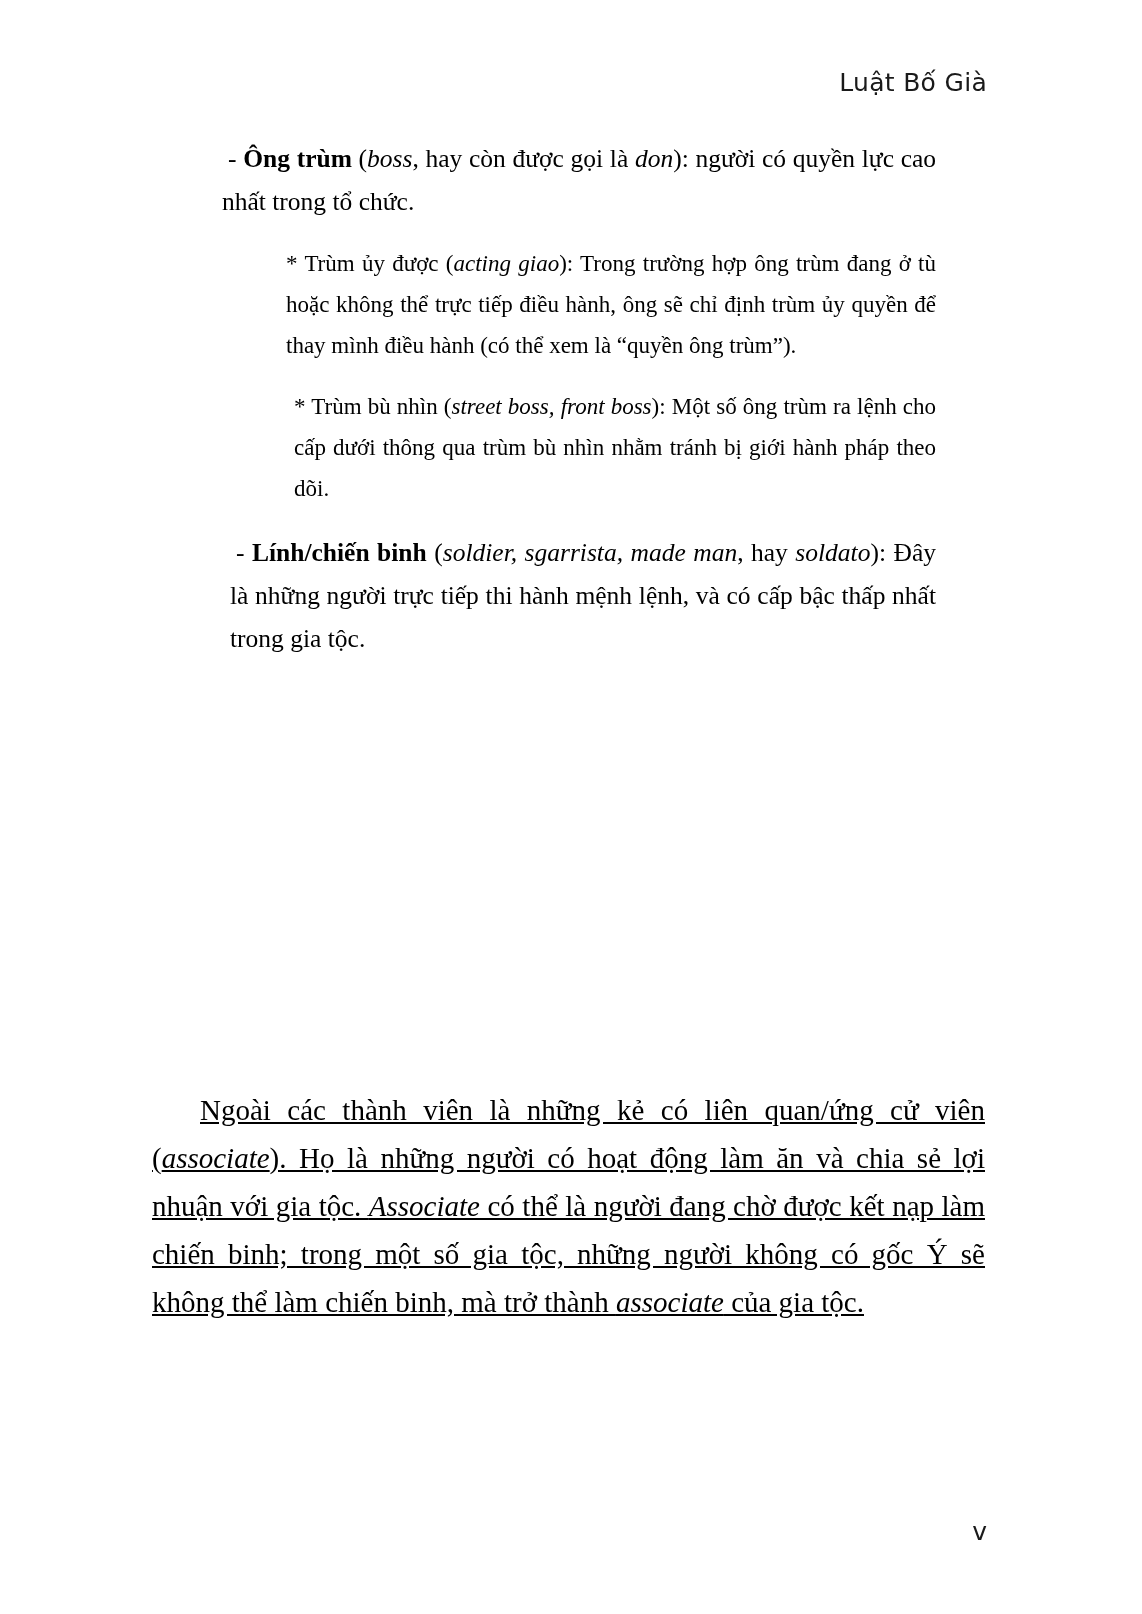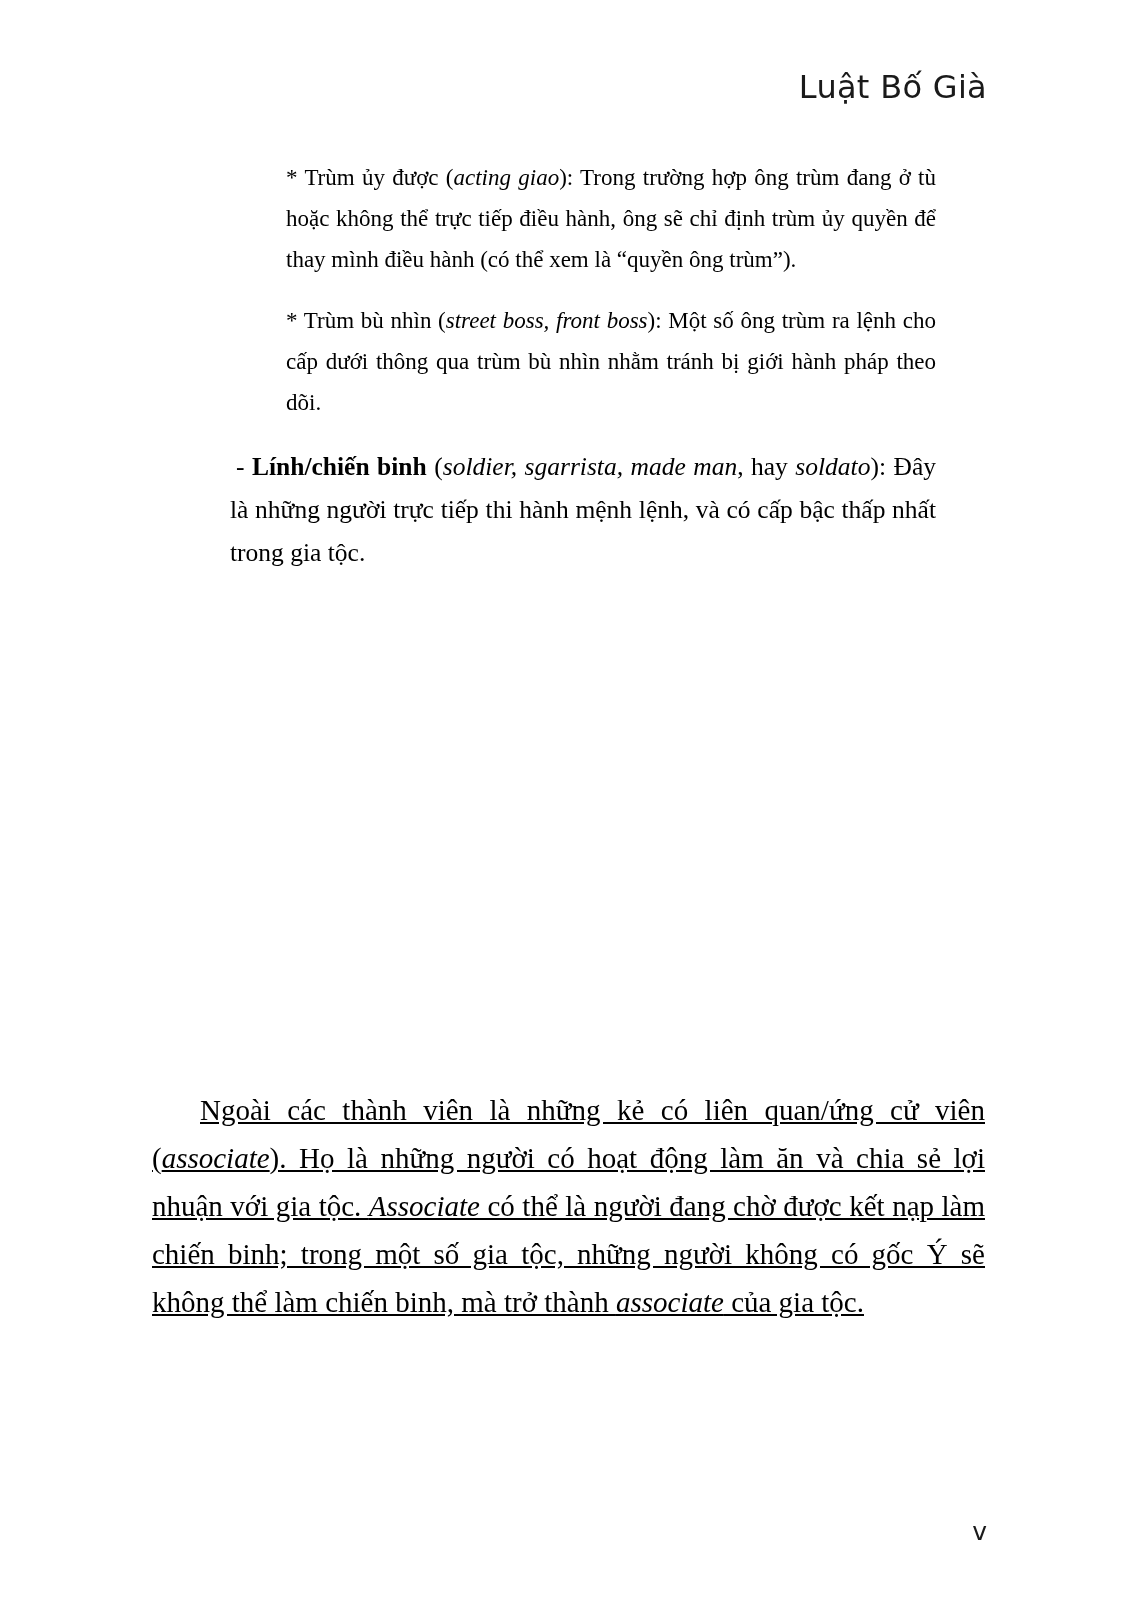--- a/index.html
+++ b/index.html
@@ -16,21 +16,21 @@
     color: #000000;
     font-family: "Liberation Serif", "DejaVu Serif", serif;
   }
 
   
   .running-head {
     position: absolute;
     top: 68px;
     right: 155px;
     font-family: "DejaVu Sans", "Liberation Sans", sans-serif;
-    font-size: 32px;
+    font-size: 25px;
     letter-spacing: 0.3px;
     color: #1a1a1a;
     white-space: nowrap;
   }
 
   
   .term-block {
     position: absolute;
     top: 137px;
     left: 222px;
@@ -54,21 +54,21 @@
     margin-left: 64px;
   }
   .sub-item {
     font-size: 23px;
     line-height: 41px;
     text-align: justify;
     text-justify: inter-word;
     margin: 0 0 20px 0;
     text-indent: 0;
   }
-  .sub-item:last-child { margin-bottom: 0; }
+  .sub-item:last-child { margin-bottom: 0; margin-left: 8px; }
 
   b.term { font-weight: bold; }
   i.foreign { font-style: italic; }
 
   
   .body-block {
     position: absolute;
     top: 1086px;
     left: 152px;
     width: 833px;
@@ -96,20 +96,21 @@
 </style>
 </head>
 <body>
 
 <div class="page">
 
   <div class="running-head">Luật Bố Già</div>
 
   <div class="term-block">
 
+    <p class="term-item"><span>- </span><b class="term">Ông trùm</b><span> (</span><i class="foreign">boss</i><span>, hay còn được gọi là </span><i class="foreign">don</i><span>): người có quyền lực cao nhất trong tổ chức.</span></p>
 
     <div class="sub-list">
       <p class="sub-item"><span>* </span><span>Trùm ủy được</span><span> (</span><i class="foreign">acting giao</i><span>): Trong trường hợp ông trùm đang ở tù hoặc không thể trực tiếp điều hành, ông sẽ chỉ định trùm ủy quyền để thay mình điều hành (có thể xem là “quyền ông trùm”).</span></p>
 
       <p class="sub-item"><span>* </span><span>Trùm bù nhìn</span><span> (</span><i class="foreign">street boss, front boss</i><span>): Một số ông trùm ra lệnh cho cấp dưới thông qua trùm bù nhìn nhằm tránh bị giới hành pháp theo dõi.</span></p>
     </div>
 
 
 
 

